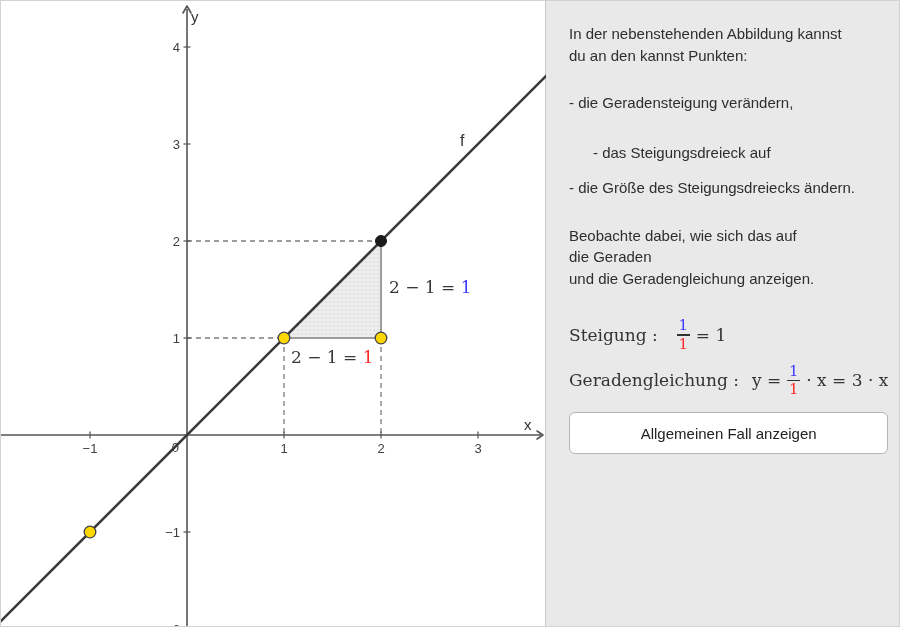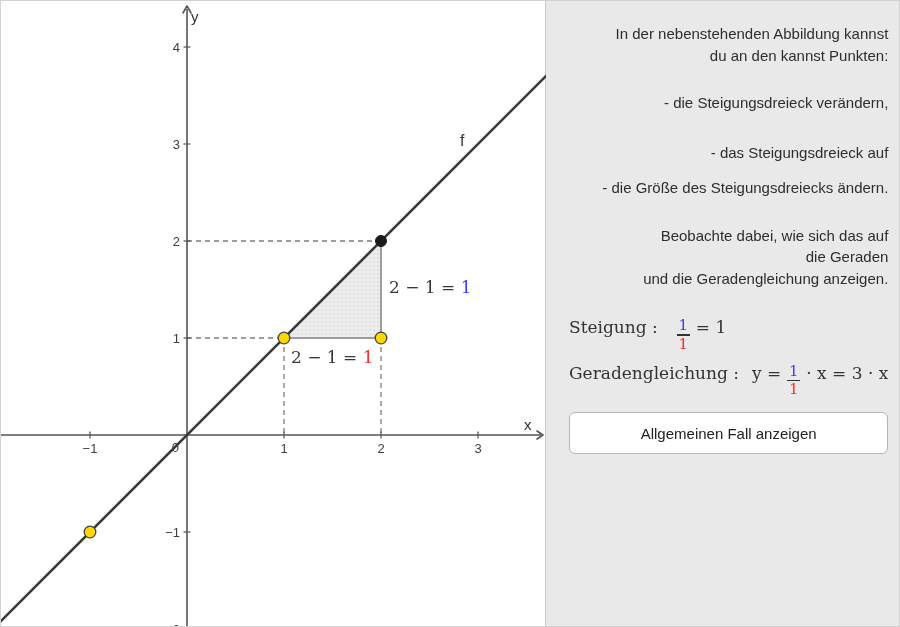--- a/index.html
+++ b/index.html
@@ -36,29 +36,29 @@
   .c-red{fill:#ff2b2b;}
 
   
   .side-panel{
     flex:1;height:100%;
     background:#e9e9e9;
     padding:22px 28px 0 23px;
     color:#2e2e2e;
     font-size:15px;
   }
-  .para{margin:0;text-align:right;}
+  .para{margin:0;}
   .para .line{white-space:nowrap;line-height:21.5px;}
   .line.indent{padding-left:7px;}
   .mt-a{margin-top:26px;}
-  .mt-b{margin-top:28px;}
+  .mt-b{margin-top:28px;margin-left:24px;}
   .mt-c{margin-top:14px;}
 
   .formula{
-    display:flex;align-items:flex-start;
+    display:flex;align-items:center;
     font-family:"DejaVu Serif",serif;
     font-size:17px;color:#333;
   }
   .formula.slope{margin-top:28px;}
   .formula.equation{margin-top:10px;}
   .formula .flabel-word{margin-right:13px;white-space:nowrap;}
   .formula .mexpr{white-space:nowrap;}
   .frac{
     display:inline-flex;flex-direction:column;align-items:center;
     vertical-align:middle;margin:0 6px;
@@ -151,21 +151,21 @@
   </div>
 
   <div class="side-panel">
 
     <p class="para">
       <span class="line" style="display:block">In der nebenstehenden Abbildung kannst</span>
       <span class="line" style="display:block">du an den kannst Punkten:</span>
     </p>
 
     <p class="para mt-a">
-      <span class="line" style="display:block">- die Steigungsdreieck verändern,</span>
+      <span class="line" style="display:block">- die Geradensteigung verändern,</span>
     </p>
 
     <p class="para mt-b">
       <span class="line" style="display:block">- das Steigungsdreieck auf</span>
     </p>
 
     <p class="para mt-c">
       <span class="line" style="display:block">- die Größe des Steigungsdreiecks ändern.</span>
     </p>
 

